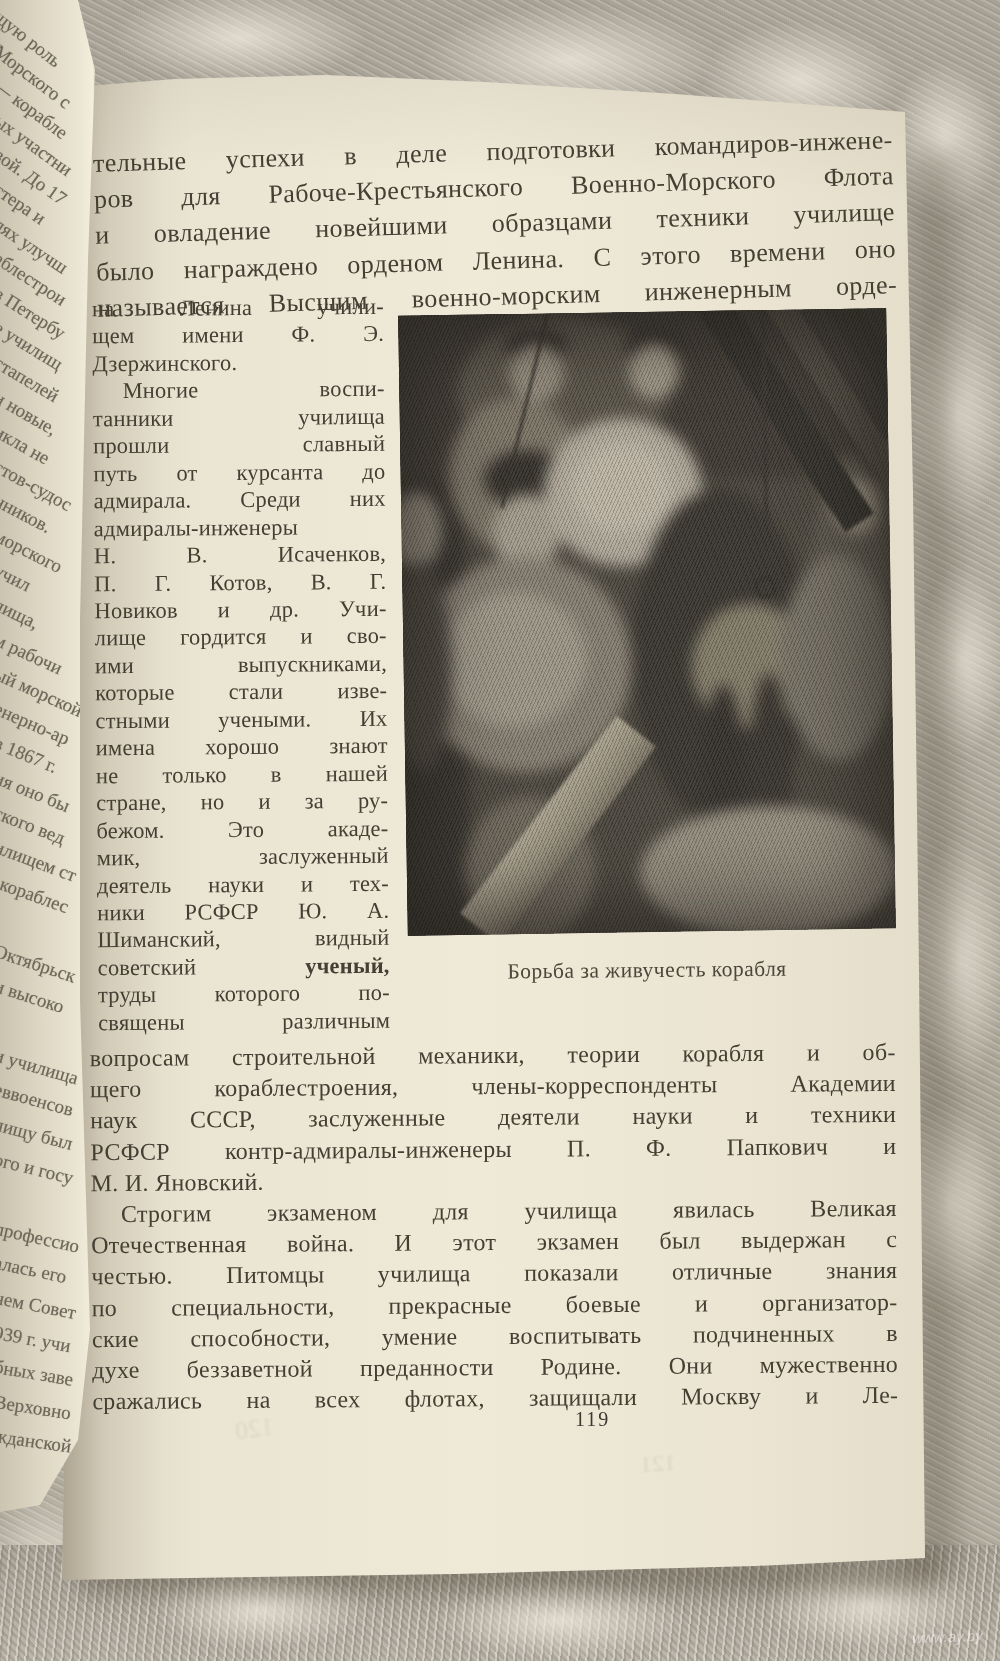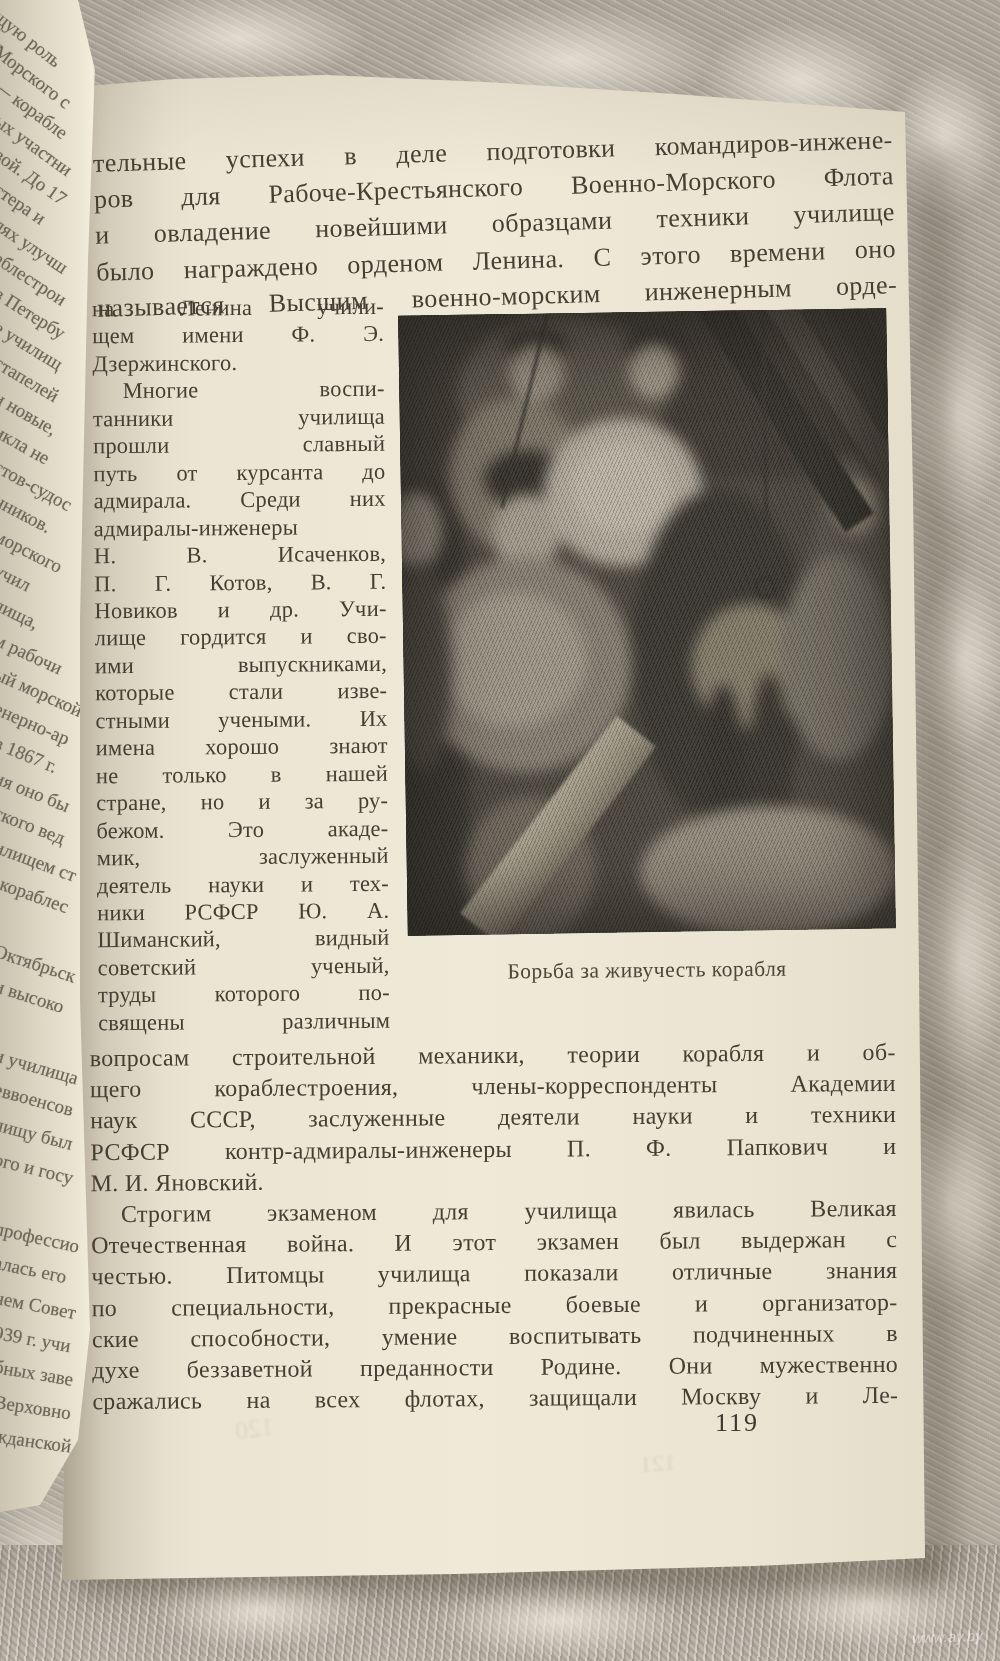--- a/index.html
+++ b/index.html
@@ -30,31 +30,31 @@
                       7px 1508px,14px 1100px,22px 600px);
     background:
       linear-gradient(183deg, rgba(115,103,82,0.12), rgba(0,0,0,0) 130px),
       linear-gradient(90deg,#c9c1ad 0,#e0d9c6 55px,#eae4d3 140px,#efe9d8 420px,#ebe4d2 700px,#e4ddca 100%);
     color:#443e33;}
   .gutter-shade{position:absolute;left:0;top:0;width:110px;height:100%;
     background:linear-gradient(90deg, rgba(88,78,60,0.30), rgba(88,78,60,0.10) 45px, rgba(0,0,0,0) 100%);}
   .line{text-align:justify;text-align-last:justify;}
   .line.ns{text-align-last:left;}
   .line.ind{padding-left:30px;}
-  .line b{font-weight:400;}
+  .line b{font-weight:700;}
   .top-paragraph{position:absolute;left:40px;top:62px;width:800px;font-size:26px;line-height:36.2px;
     transform:rotate(-1.7deg);letter-spacing:0.4px;}
   .left-column{position:absolute;left:40px;top:222px;width:292px;font-size:22.5px;line-height:27.45px;
     transform:rotate(-0.5deg);letter-spacing:0.2px;}
   .bottom-paragraph{position:absolute;left:36px;top:968px;width:806px;font-size:24px;line-height:31.2px;
     transform:rotate(-0.45deg);letter-spacing:0.3px;}
   .caption{position:absolute;left:330px;top:886px;width:524px;text-align:center;font-size:21.5px;
     color:#4c463b;transform:rotate(-0.6deg);letter-spacing:0.5px;}
-  .page-number{position:absolute;left:544px;top:1336px;width:160px;text-align:right;
-    font-size:26px;letter-spacing:2px;color:#3d382f;}
+  .page-number{position:absolute;left:520px;top:1336px;width:160px;text-align:left;
+    font-size:20px;letter-spacing:2px;color:#3d382f;}
   .ghost-num{position:absolute;color:#6b6454;filter:blur(1px);}
   .ghost-120{left:180px;top:1342px;font-size:26px;opacity:0.10;transform:scaleX(-1) rotate(8deg);}
   .ghost-121{left:585px;top:1378px;font-size:24px;opacity:0.13;transform:scaleX(-1) rotate(4deg);}
   
   .photo{position:absolute;left:348px;top:240px;width:488px;height:620px;overflow:hidden;
     transform:rotate(-0.9deg);background:#3a372f;
     box-shadow:inset 0 0 0 2px rgba(45,40,32,0.45);}
   .ph-blobs{position:absolute;inset:-12px;filter:blur(7px);}
   .ph-blobs div{position:absolute;border-radius:50%;}
   .ph-lines{position:absolute;inset:0;filter:blur(1.6px);}

